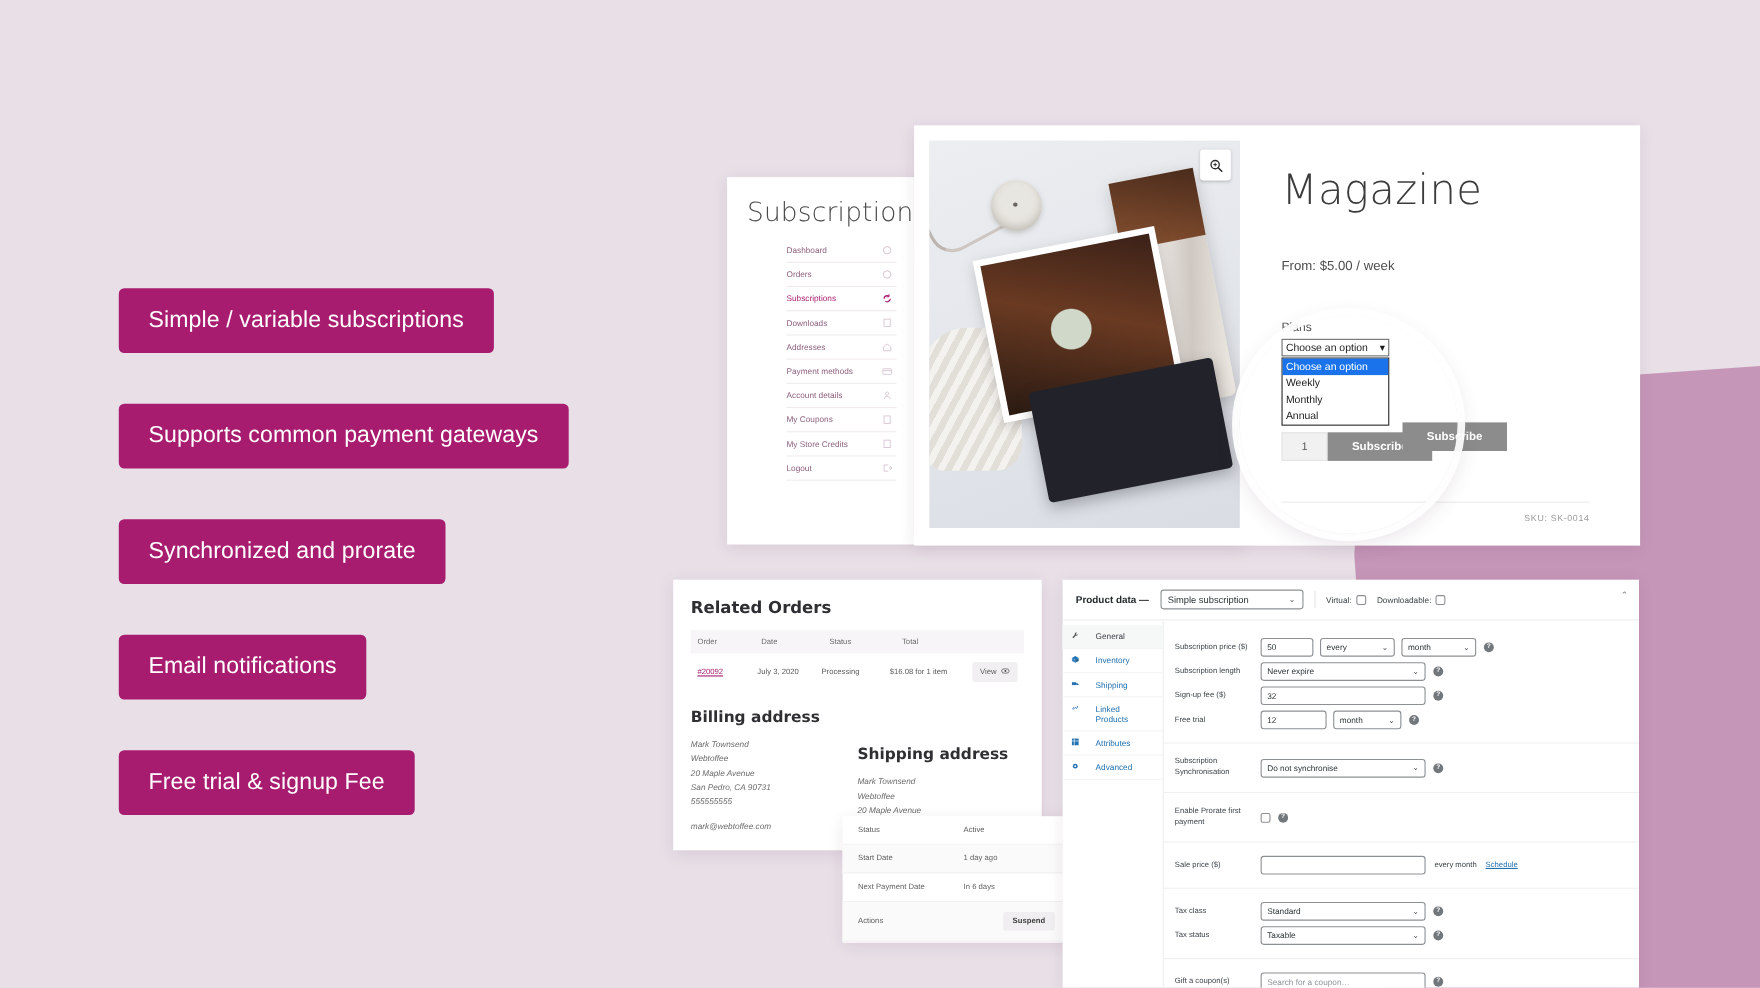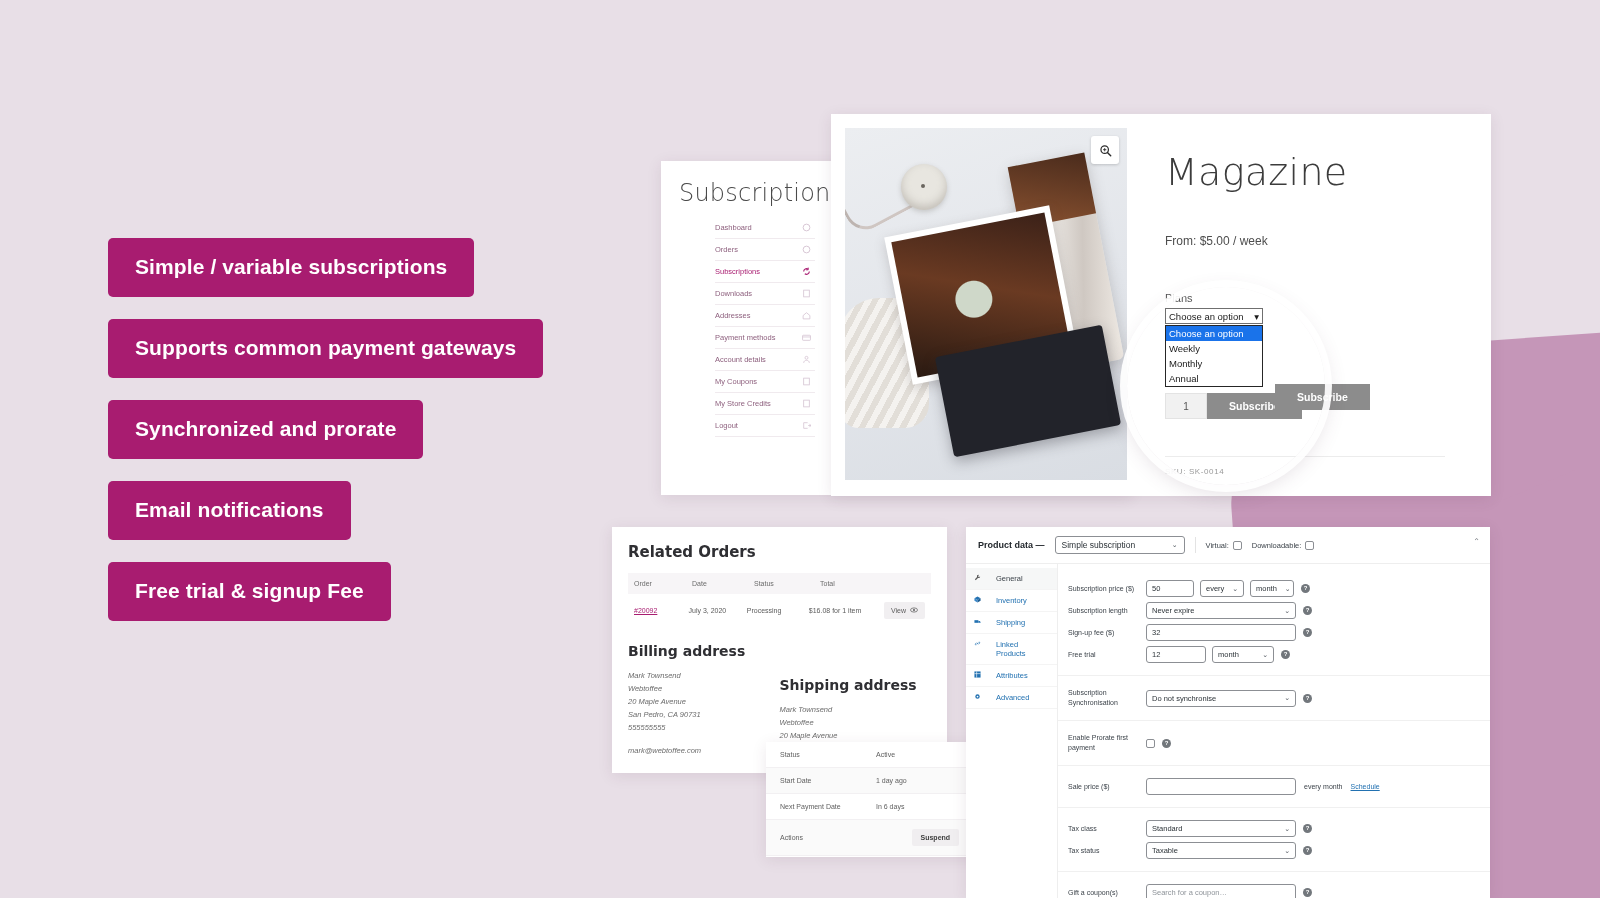--- a/index.html
+++ b/index.html
@@ -35,26 +35,27 @@
     clip-path: polygon(10% 100%, 100% 0, 100% 100%);
   }
 
   
   .pills { position: absolute; left: 108px; top: 238px; }
   .pill {
     display: inline-block;
     background: #a81c70;
     color: #ffffff;
     font-size: 21px;
-    font-weight: bold;
+    font-weight: normal;
     letter-spacing: .1px;
     padding: 17px 27px 18px 27px;
     border-radius: 5px;
     margin-bottom: 22px;
     white-space: nowrap;
+    margin-top: 24px;
   }
   .pill-row { display: block; }
 
   
   .card {
     position: absolute;
     background: #ffffff;
     box-shadow: 0 3px 14px rgba(80,40,70,.10);
   }
 
@@ -199,21 +200,21 @@
   }
   .sub-btn.ghost { position: absolute; left: 110px; top: 92px; background: #8c8c8c; color:#fff; }
   .lens {
     position: absolute; left: 1127px; top: 287px; width: 198px; height: 198px;
     border-radius: 50%; box-shadow: 0 0 0 7px rgba(255,255,255,.92), 0 6px 22px rgba(90,60,85,.20);
     pointer-events: none;
   }
   .prod-meta {
     position: absolute; left: 38px; bottom: 6px; right: 32px;
     border-top: 1px solid #ececec; padding-top: 10px;
-    font-size: 8px; color: #9a9a9a; letter-spacing: .6px;
+    font-size: 8px; color: #9a9a9a; letter-spacing: .6px; text-align: right;
   }
 
   
   #orders-card { left: 612px; top: 527px; width: 335px; height: 246px; }
   .ro-title {
     font-family: "DejaVu Sans", sans-serif;
     font-weight: bold; font-size: 15px; color: #2f2f33;
     padding: 16px 0 0 16px;
   }
   .ro-table { margin: 12px 16px 0 16px; }
@@ -290,21 +291,21 @@
   }
   .pd-input.sel { justify-content: space-between; }
   .pd-input .ph { color: #8f949a; }
   .chev { font-size: 7px; color: #50575e; margin-left: 8px; }
   .help {
     width: 9px; height: 9px; border-radius: 50%; background: #72777c;
     color: #fff; font-size: 6px; line-height: 9px; text-align: center;
     margin-left: 7px; flex: none; font-weight: bold;
   }
   .w-small { width: 48px; }
-  .w-mid   { width: 44px; }
+  .w-mid   { width: 68px; }
   .w-med   { width: 60px; }
   .w-wide  { width: 150px; }
   .inline-txt { font-size: 7px; color: #3c434a; margin-left: 8px; }
   .schedule-link { font-size: 7px; color: #2271b1; text-decoration: underline; margin-left: 8px; }
 </style>
 </head>
 <body>
 
 <div class="stage">
 

